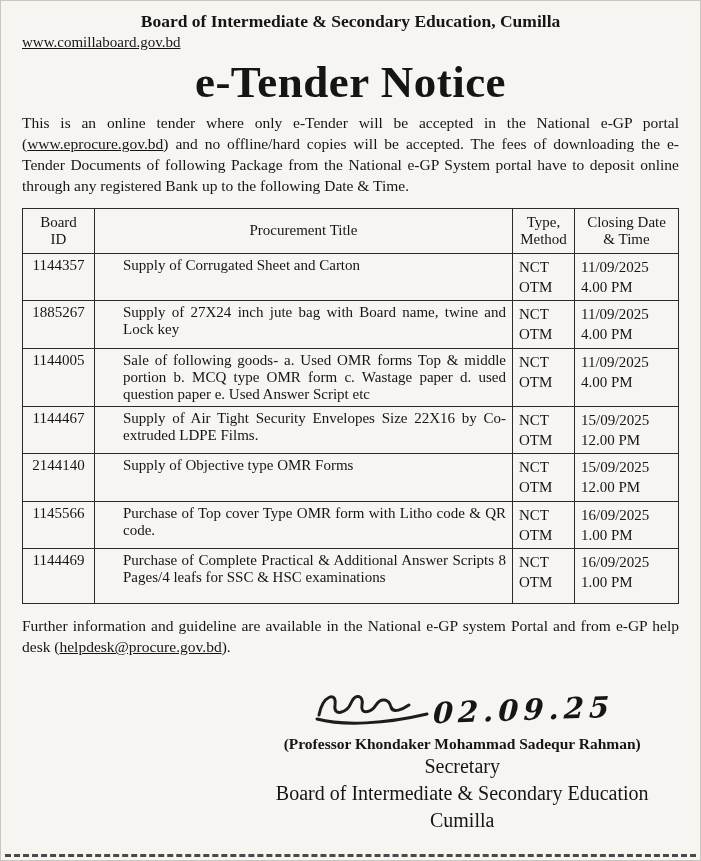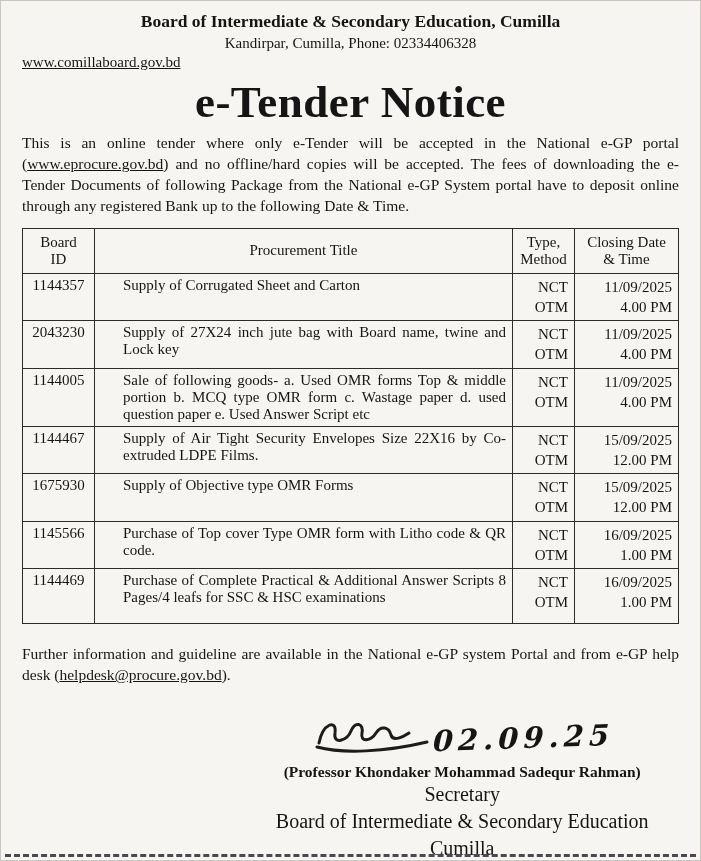--- a/index.html
+++ b/index.html
@@ -37,24 +37,24 @@
   th, td { border: 1.5px solid #2b2b2b; padding: 3px 6px; vertical-align: top; }
   th {
     font-weight: normal; text-align: center; vertical-align: middle;
     white-space: pre-line; height: 40px; padding: 2px 4px;
   }
   col.c-id { width: 72px; }
   col.c-type { width: 62px; }
   col.c-close { width: 104px; }
   td.cell-id { text-align: center; }
   td.cell-title { text-align: justify; padding-left: 28px; }
-  td.cell-type, td.cell-close { text-align: right; line-height: 1.35; }
+  td.cell-type, td.cell-close { text-align: left; line-height: 1.35; }
   tr.tall td { padding-bottom: 10px; }
 
-  .footer-para { font-size: 15.5px; line-height: 1.4; margin-top: 19px; text-align: justify; }
+  .footer-para { font-size: 15.5px; line-height: 1.4; margin-top: 11px; text-align: justify; }
 
   
   .sig-area { width: 66%; margin-left: auto; text-align: center; margin-top: 10px; }
   .sig-hand { height: 54px; display: flex; justify-content: center; align-items: flex-end; gap: 2px; }
   .hand-date {
     font-family: "DejaVu Serif", serif;
     font-size: 29px; font-style: italic; font-weight: bold;
     letter-spacing: 5px; transform: rotate(-2deg) skewX(-4deg);
     white-space: nowrap;
   }
@@ -65,21 +65,20 @@
     position: absolute; left: 4px; right: 4px; bottom: 3px;
     border-bottom: 3px dashed #4a4a4a; height: 0;
   }
 </style>
 </head>
 <body>
 
 <div class="page">
 
   <div class="org-name">Board of Intermediate &amp; Secondary Education, Cumilla</div>
-  <div class="org-addr">Kandirpar, Cumilla, Phone: 02334406328</div>
   <div class="org-site">
     <a>www.comillaboard.gov.bd</a>
   </div>
 
 
   <div class="doc-title">e-Tender Notice</div>
 
   <p class="intro"><span>This is an online tender where only e-Tender will be accepted in the National e-GP portal (</span><span class="doc-link">www.eprocure.gov.bd</span><span>) and no offline/hard copies will be accepted. The fees of downloading the e-Tender Documents of following Package from the National e-GP System portal have to deposit online through any registered Bank up to the following Date &amp; Time.</span></p>
 
   <table>
@@ -108,21 +107,21 @@
         <div>NCT</div>
         <div>OTM</div>
       </td>
       <td class="cell-close">
         <div>11/09/2025</div>
         <div>4.00 PM</div>
       </td>
     </tr>
 
     <tr>
-      <td class="cell-id">2043230</td>
+      <td class="cell-id">1885267</td>
       <td class="cell-title">Supply of 27X24 inch jute bag with Board name, twine and Lock key</td>
       <td class="cell-type">
         <div>NCT</div>
         <div>OTM</div>
       </td>
       <td class="cell-close">
         <div>11/09/2025</div>
         <div>4.00 PM</div>
       </td>
     </tr>
@@ -147,21 +146,21 @@
         <div>NCT</div>
         <div>OTM</div>
       </td>
       <td class="cell-close">
         <div>15/09/2025</div>
         <div>12.00 PM</div>
       </td>
     </tr>
 
     <tr>
-      <td class="cell-id">1675930</td>
+      <td class="cell-id">2144140</td>
       <td class="cell-title">Supply of Objective type OMR Forms</td>
       <td class="cell-type">
         <div>NCT</div>
         <div>OTM</div>
       </td>
       <td class="cell-close">
         <div>15/09/2025</div>
         <div>12.00 PM</div>
       </td>
     </tr>

